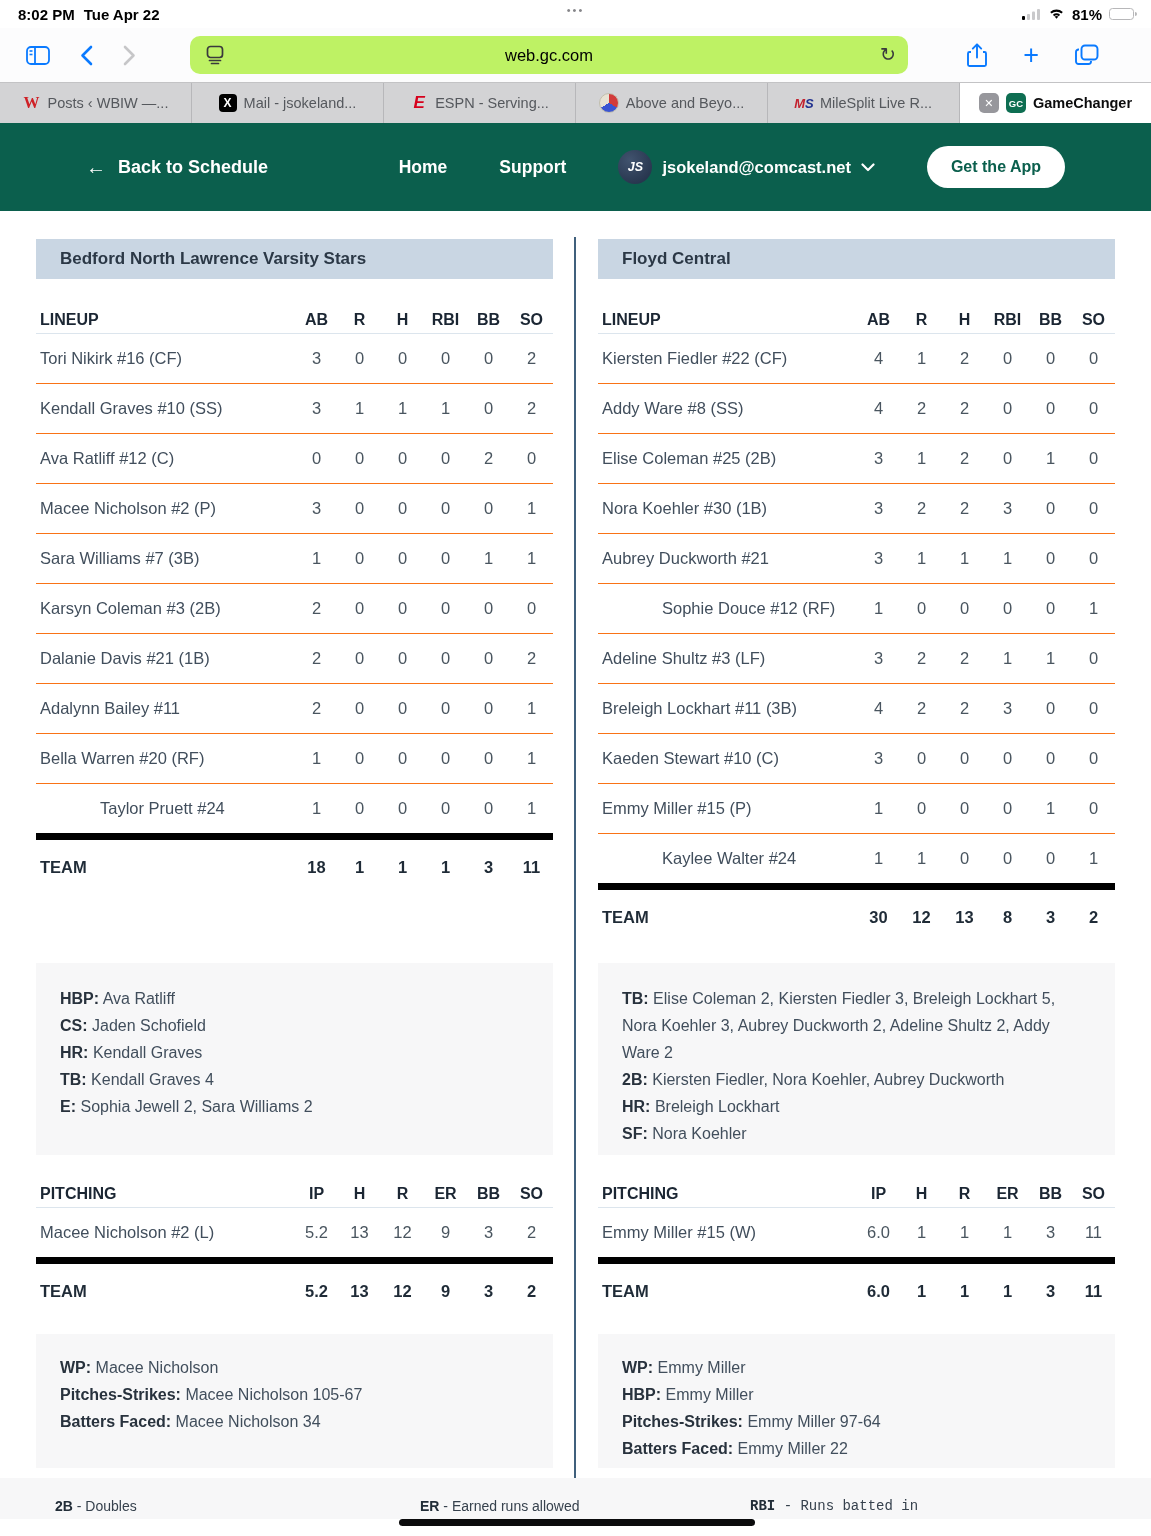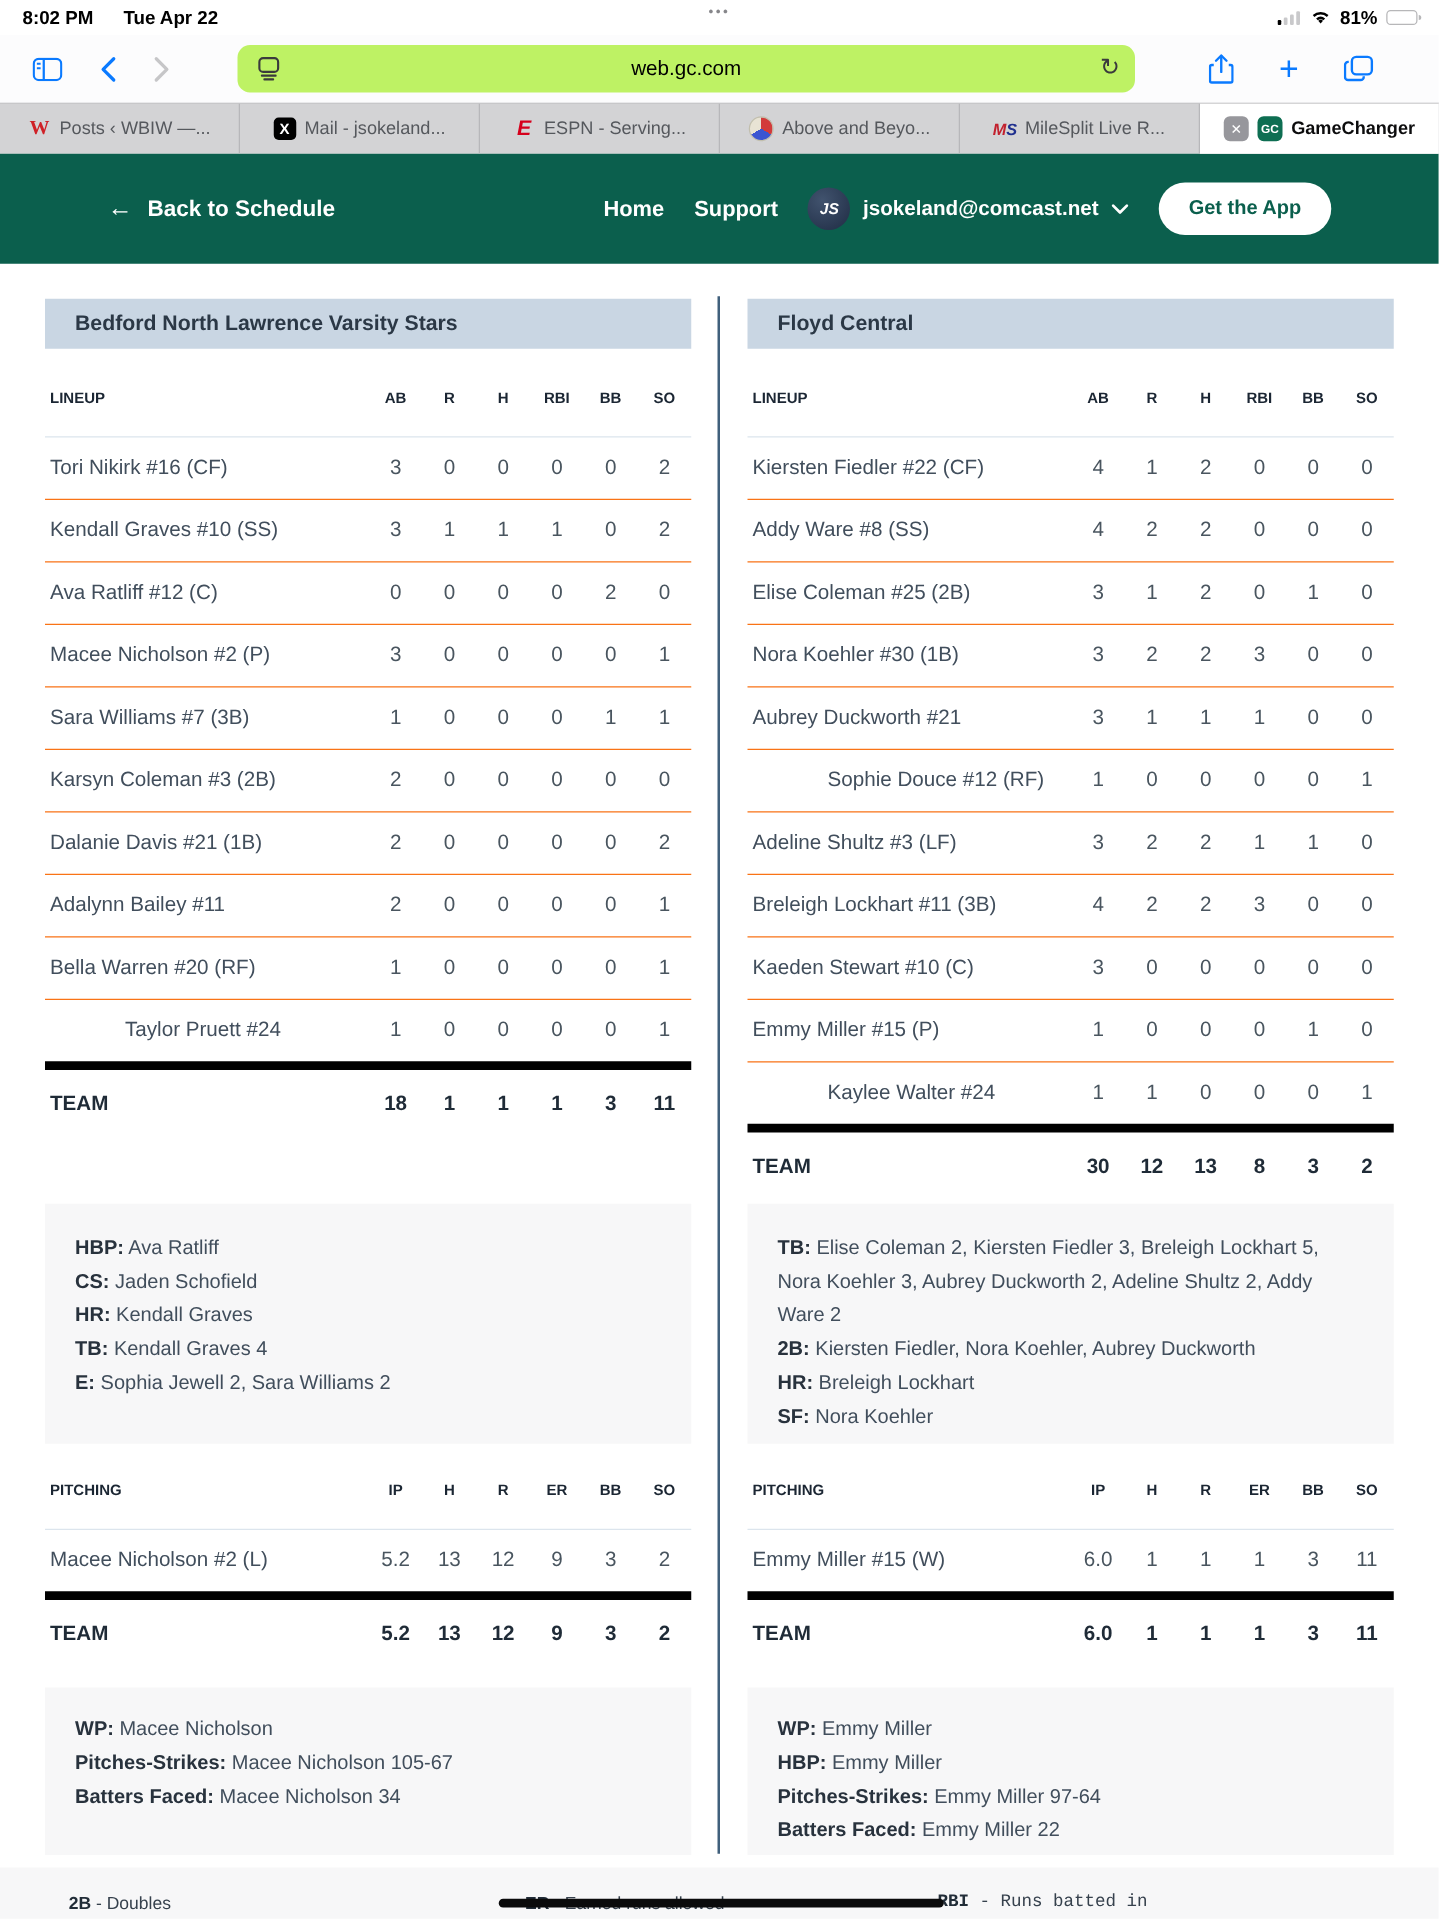--- a/index.html
+++ b/index.html
@@ -1,20 +1,20 @@
 <!DOCTYPE html>
 <html><head>
 <meta charset="utf-8">
 <style>
   html,body{margin:0;padding:0;background:#fff;}
   body{width:1151px;height:1536px;position:relative;overflow:hidden;
        font-family:"Liberation Sans","DejaVu Sans",sans-serif;color:#1c2630;}
   
   .status{height:28px;display:flex;align-items:center;position:relative;background:#fff;}
-  .st-left{margin-left:18px;font-size:15px;font-weight:700;color:#000;display:flex;gap:24px;}
+  .st-left{margin-left:18px;font-size:15px;font-weight:700;color:#000;display:flex;gap:9px;}
   .st-left .date{font-weight:700;}
   .st-dots{position:absolute;left:50%;top:4px;transform:translateX(-50%);color:#86868a;font-size:11px;letter-spacing:2px;}
   .st-right{margin-left:auto;margin-right:14px;display:flex;align-items:center;gap:7px;}
   .pct{font-size:15px;font-weight:600;color:#000;}
   
   .batt{display:flex;align-items:center;}
   .batt .shell{width:25px;height:12px;border:1px solid #b7b7b9;border-radius:3.5px;padding:1px;box-sizing:border-box;}
   .batt .fill{height:100%;width:81%;background:#000;border-radius:2px;}
   .batt .tip{width:2px;height:4px;background:#b7b7b9;border-radius:0 2px 2px 0;margin-left:1px;}
   
@@ -40,38 +40,38 @@
   .fav.ms{font-style:italic;font-weight:800;font-size:13px;}
   .fav.ms .m{color:#c2212e;}
   .fav.ms .s{color:#20308f;}
   .fav.gc{background:#0e6e52;border-radius:5px;color:#fff;font-weight:800;font-size:9.5px;width:20px;height:20px;text-align:center;}
   .closeb{width:20px;height:20px;border-radius:5px;background:#97979c;color:#fff;font-size:11px;display:flex;
           align-items:center;justify-content:center;flex:none;cursor:pointer;}
   
   .site{height:88px;background:#0b5f4d;display:flex;align-items:center;color:#fff;}
   .back{display:flex;align-items:center;gap:12px;margin-left:86px;font-size:18px;font-weight:700;cursor:pointer;}
   .back .arr{font-size:20px;font-weight:400;}
-  .site-right{margin-left:auto;margin-right:86px;display:flex;align-items:center;gap:24px;}
+  .site-right{margin-left:auto;margin-right:86px;display:flex;align-items:center;gap:52px;}
   .navlink{font-size:17.5px;font-weight:600;cursor:pointer;}
   .acct{display:flex;align-items:center;gap:10px;cursor:pointer;}
   .avatar{width:34px;height:34px;border-radius:50%;background:radial-gradient(circle at 35% 30%,#41536e,#1f2c44);
           display:flex;align-items:center;justify-content:center;font-size:12.5px;font-weight:700;font-style:italic;}
   .email{font-size:16.5px;font-weight:600;}
   .getapp{background:#fff;color:#0b5f4d;font-size:16px;font-weight:700;border:none;border-radius:22px;
           padding:12px 24px;cursor:pointer;}
   
   .content{position:relative;padding:28px 36px 0;}
   .vdivider{position:absolute;left:574px;top:26px;width:2px;height:1246px;background:#40607c;}
   .cols{display:flex;gap:45px;}
   .col{width:517px;}
   .team-bar{height:40px;background:#c9d6e3;display:flex;align-items:center;padding-left:24px;box-sizing:border-box;
             font-size:17px;font-weight:700;color:#2b3846;}
   .lineup-wrap{height:672px;}
-  .thead{display:flex;align-items:center;padding:32px 0 24px;border-bottom:1px solid #dce5ed;
-         font-size:12px;font-weight:700;color:#1b2633;}
+  .thead{display:flex;align-items:center;padding:32px 0 4px;border-bottom:1px solid #dce5ed;
+         font-size:16px;font-weight:700;color:#1b2633;}
   .thead.pitch{margin-top:30px;padding-top:0;}
   .hname{flex:1;padding-left:4px;}
   .hst{width:43px;text-align:center;}
   .trow{display:flex;align-items:center;height:49px;border-bottom:1px solid #f97316;font-size:16.5px;color:#414e5c;}
   .trow.nobb{border-bottom:none;}
   .pname{flex:1;padding-left:4px;}
   .pname.sub{padding-left:64px;}
   .st{width:43px;text-align:center;color:#49555f;}
   .trow.team{border-top:7px solid #000000;border-bottom:none;height:54px;font-weight:700;color:#1f2b37;}
   .trow.team .st{color:#1f2b37;}

